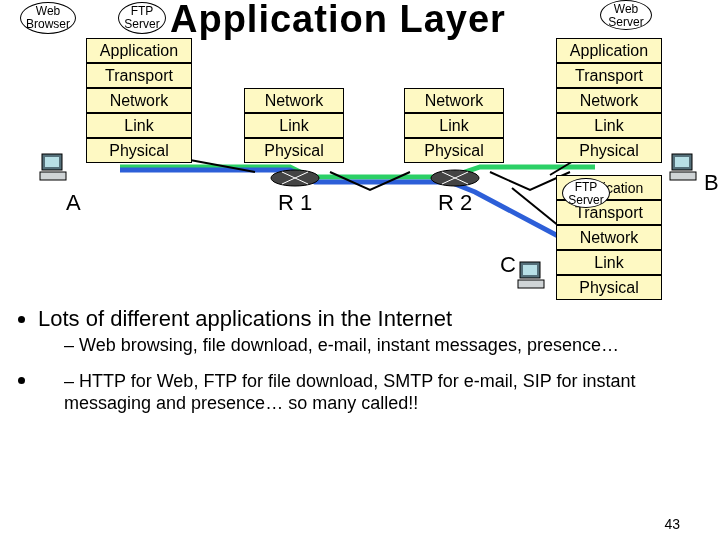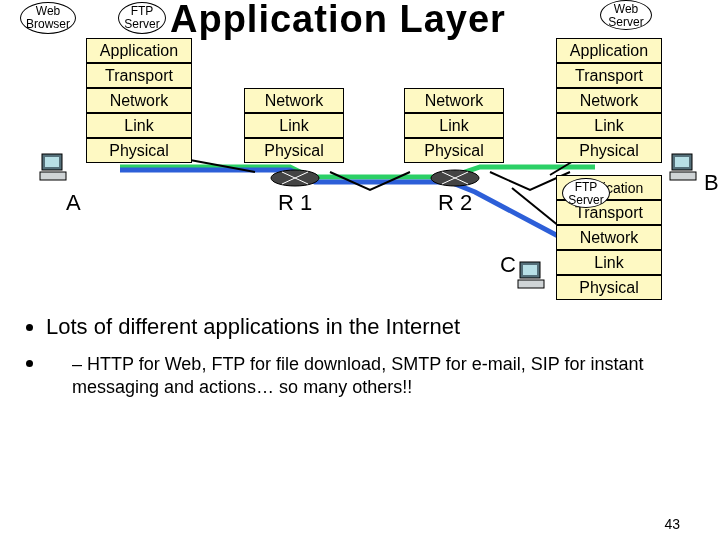--- a/index.html
+++ b/index.html
@@ -17,21 +17,21 @@
   .pc{position:absolute;width:36px;height:36px;}
   .pc svg{width:36px;height:36px;}
   .router{position:absolute;width:50px;height:20px;}
   .router svg{width:50px;height:20px;}
   
   .nodelabel{position:absolute;font-size:22px;}
   
   .bubble{position:absolute;border:1px solid #000;border-radius:50%;background:#fff;display:flex;flex-direction:column;align-items:center;justify-content:space-between;font-size:12px;line-height:1.05;padding:2px 4px;box-sizing:border-box;}
   
   .bullets{position:absolute;left:10px;top:306px;width:700px;font-size:18px;}
-  ul.top{list-style:disc;margin:8px;padding-left:28px;}
+  ul.top{list-style:disc;margin:0;padding-left:28px;}
   ul.top > li{margin-bottom:6px;font-size:22px;}
   ul.sub{list-style:none;margin:2px 0 10px 0;padding-left:26px;font-size:18px;}
   ul.sub > li::before{content:"– ";}
   ul.sub > li{margin-bottom:2px;line-height:1.25;}
   
   .wires{position:absolute;left:0;top:0;width:720px;height:300px;pointer-events:none;}
 </style>
 </head>
 <body>
 
@@ -153,24 +153,25 @@
     <div class="nodelabel" style="left:268px;top:190px;">R 1</div>
     <div class="nodelabel" style="left:428px;top:190px;">R 2</div>
 
   </div>
 
   <div class="bullets">
     <ul class="top">
       <li>
         <span>Lots of different applications in the Internet</span>
         <ul class="sub">
+          <li>Web browsing, file download, e-mail, instant messages, presence…</li>
         </ul>
       </li>
       <li>
         <ul class="sub">
-          <li>HTTP for Web, FTP for file download, SMTP for e-mail, SIP for instant messaging and actions… so many others!!</li>
+          <li>HTTP for Web, FTP for file download, SMTP for e-mail, SIP for instant messaging and presence… so many called!!</li>
         </ul>
       </li>
     </ul>
   </div>
 
   <div class="slidenum">43</div>
 </div>
 
 </body></html>

